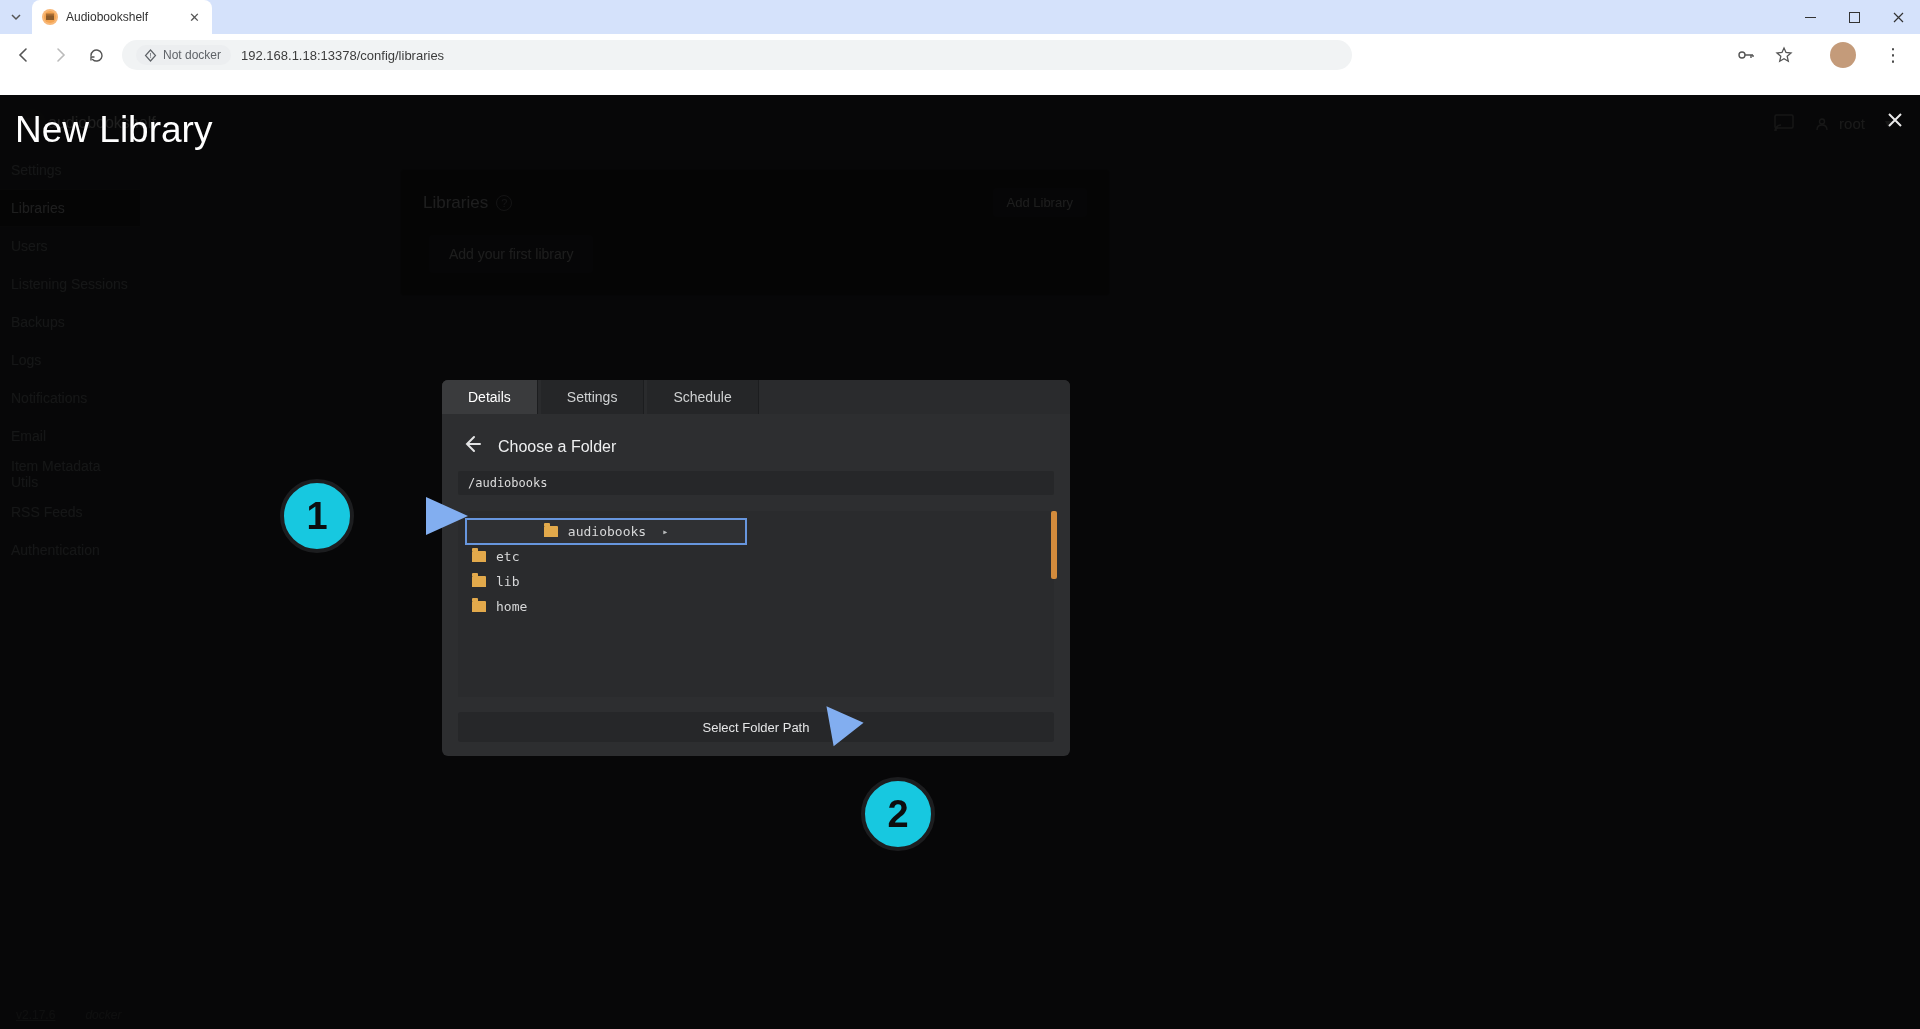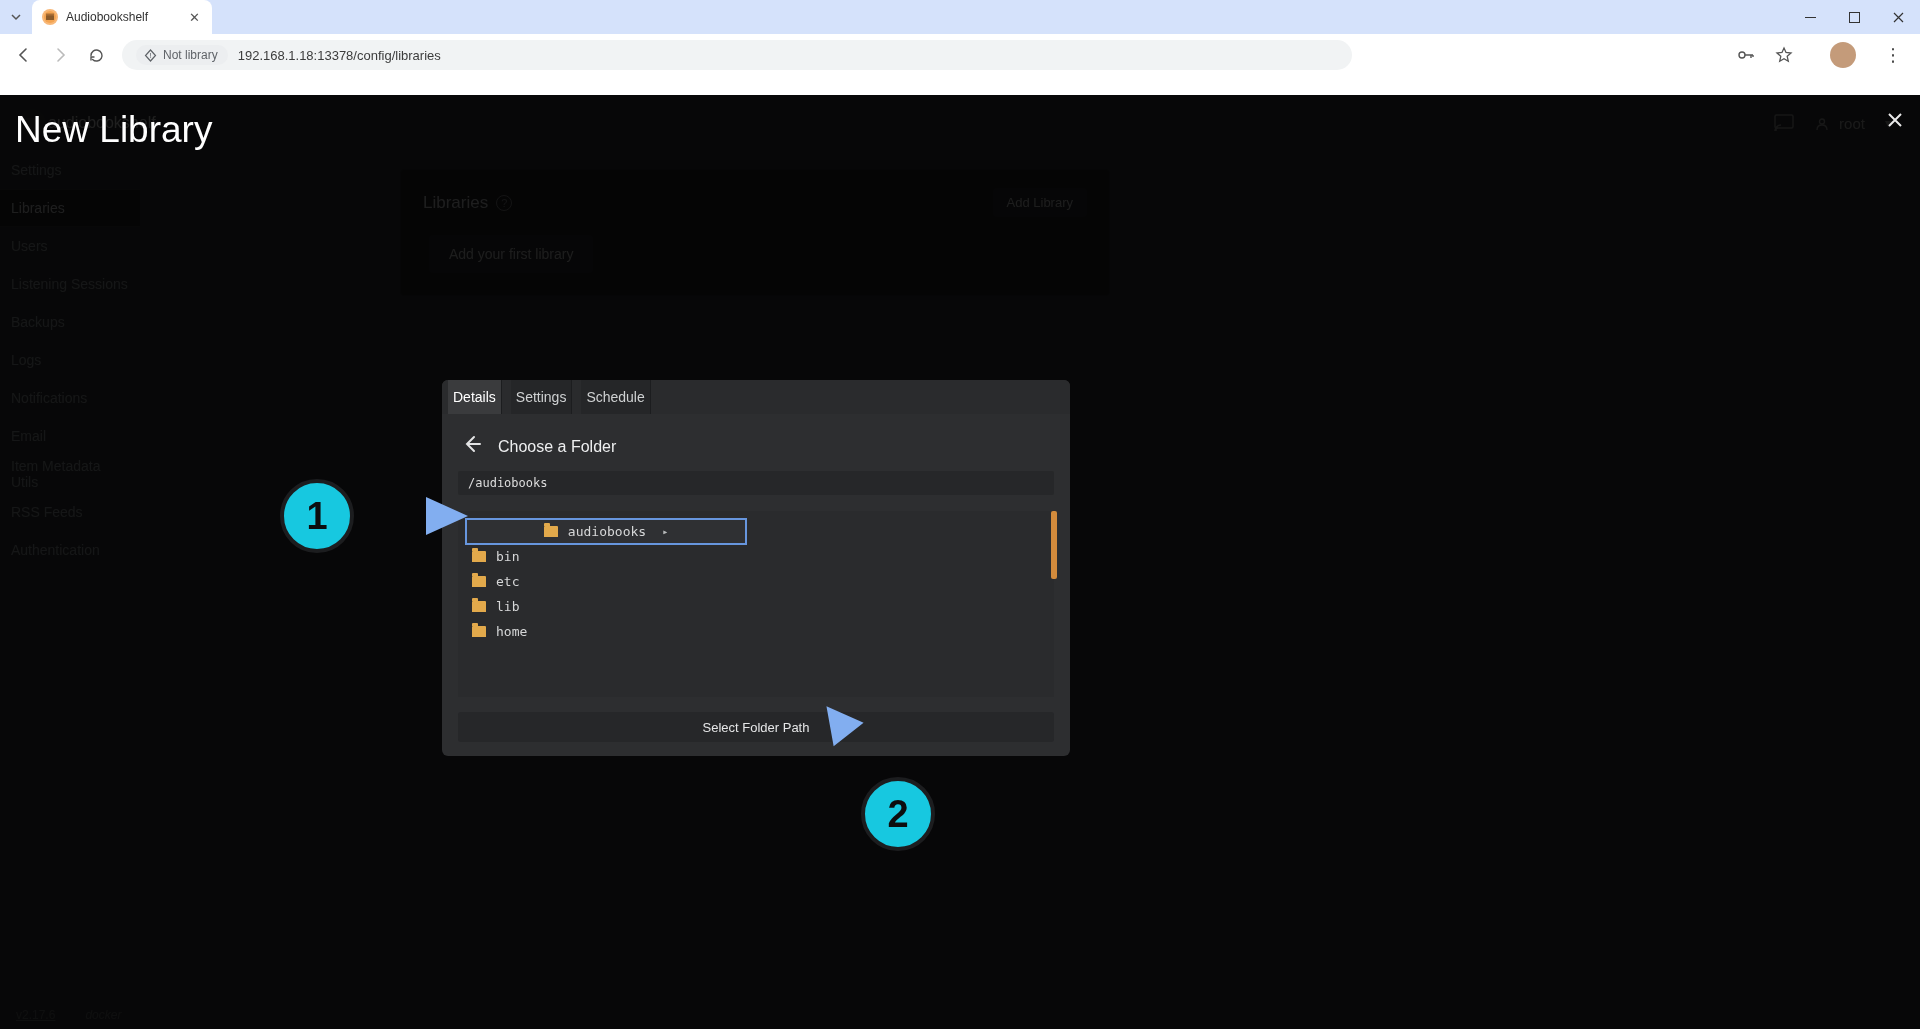--- a/index.html
+++ b/index.html
@@ -55,21 +55,21 @@
   .footer { position:absolute; left:0; bottom:0; height:28px; display:flex; align-items:center; gap:30px; padding:0 16px; font-size:12px; color:#6a6c6e; }
   .footer .ver { text-decoration:underline; }
   .footer .docker { font-style:italic; }
 
   
   .modal-overlay { position:absolute; inset:0; background:rgba(0,0,0,0.72); }
   .modal-title { position:absolute; left:15px; top:14px; font-size:37px; color:#fff; font-weight:500; }
   .modal-close { position:absolute; top:12px; right:12px; font-size:20px; color:#eaeaea; cursor:pointer; width:26px; height:26px; display:flex; align-items:center; justify-content:center; }
 
   .modal-card { position:absolute; left:442px; top:285px; width:628px; background:#2d2e30; border-radius:6px; overflow:hidden; }
-  .mtab { padding:9px 5px; font-size:14px; color:#cfd1d2; background:#252628; cursor:pointer; border-right:1px solid #1c1d1f;margin-left:6px; }
+  .mtab { padding:9px 26px; font-size:14px; color:#cfd1d2; background:#252628; cursor:pointer; border-right:1px solid #1c1d1f; }
   .mtab.active { background:#3a3b3d; color:#fff; }
   .mtab:not(.active){ }
   .mtab-strip-container { background:#2a2b2d; display:flex; gap:3px; padding-left:0; }
 
   .modal-body { padding:16px 16px 14px; }
   .chooser-head { display:flex; align-items:center; gap:16px; padding:4px 0 12px 4px; }
   .chooser-head .back-arrow { color:#e3e4e5; font-size:18px; cursor:pointer; }
   .chooser-head .chooser-title { font-size:16px; color:#eeeff0; font-weight:500; }
 
   .path-input { width:100%; height:24px; background:#262729; border:0; border-radius:2px; color:#ddd; font-size:12px; padding:0 10px; font-family:'Consolas', monospace; }
@@ -149,21 +149,21 @@
       <svg width="17" height="17" viewBox="0 0 17 17">
           <path d="M3 8.5a5.5 5.5 0 1 1 1.6 3.9M3 13v-3h3" stroke="#555" stroke-width="1.4" fill="none" stroke-linecap="round"></path>
         </svg>
     </div>
     <div class="omnibox">
       <div class="secure-chip">
         <svg width="13" height="13" viewBox="0 0 13 13">
             <path d="M6.5 1L1.5 6.5 6.5 12 11.5 6.5z" fill="none" stroke="#5f6368" stroke-width="1.2"></path>
             <text x="6.5" y="9" font-size="8" text-anchor="middle" fill="#5f6368">!</text>
           </svg>
-        <span>Not library</span>
+        <span>Not docker</span>
       </div>
       <span class="url-text">192.168.1.18:13378/config/libraries</span>
     </div>
     <div class="addrbar-right">
       <div class="icon-btn">
         <svg width="18" height="18" viewBox="0 0 18 18">
             <circle cx="5" cy="9" r="3" fill="none" stroke="#555" stroke-width="1.4"></circle>
             <path d="M8 9h8M14 9v3M16 9v2" stroke="#555" stroke-width="1.4" fill="none"></path>
           </svg>
       </div>
@@ -263,24 +263,20 @@
         <input class="path-input" value="/audiobooks" style="">
         <div class="folder-pane">
           <div id="folders">
               <div class="folder-row selected" style="width: 280px;">
                 <div class="folder-icon"></div>
                 <span>audiobooks</span>
                 <span class="chev">▸</span>
               </div>
               <div class="folder-row" style="width: auto;">
                 <div class="folder-icon"></div>
-                <span>bin</span>
-              </div>
-              <div class="folder-row" style="width: auto;">
-                <div class="folder-icon"></div>
                 <span>etc</span>
               </div>
               <div class="folder-row" style="width: auto;">
                 <div class="folder-icon"></div>
                 <span>lib</span>
               </div>
               <div class="folder-row" style="width: auto;">
                 <div class="folder-icon"></div>
                 <span>home</span>
               </div>

